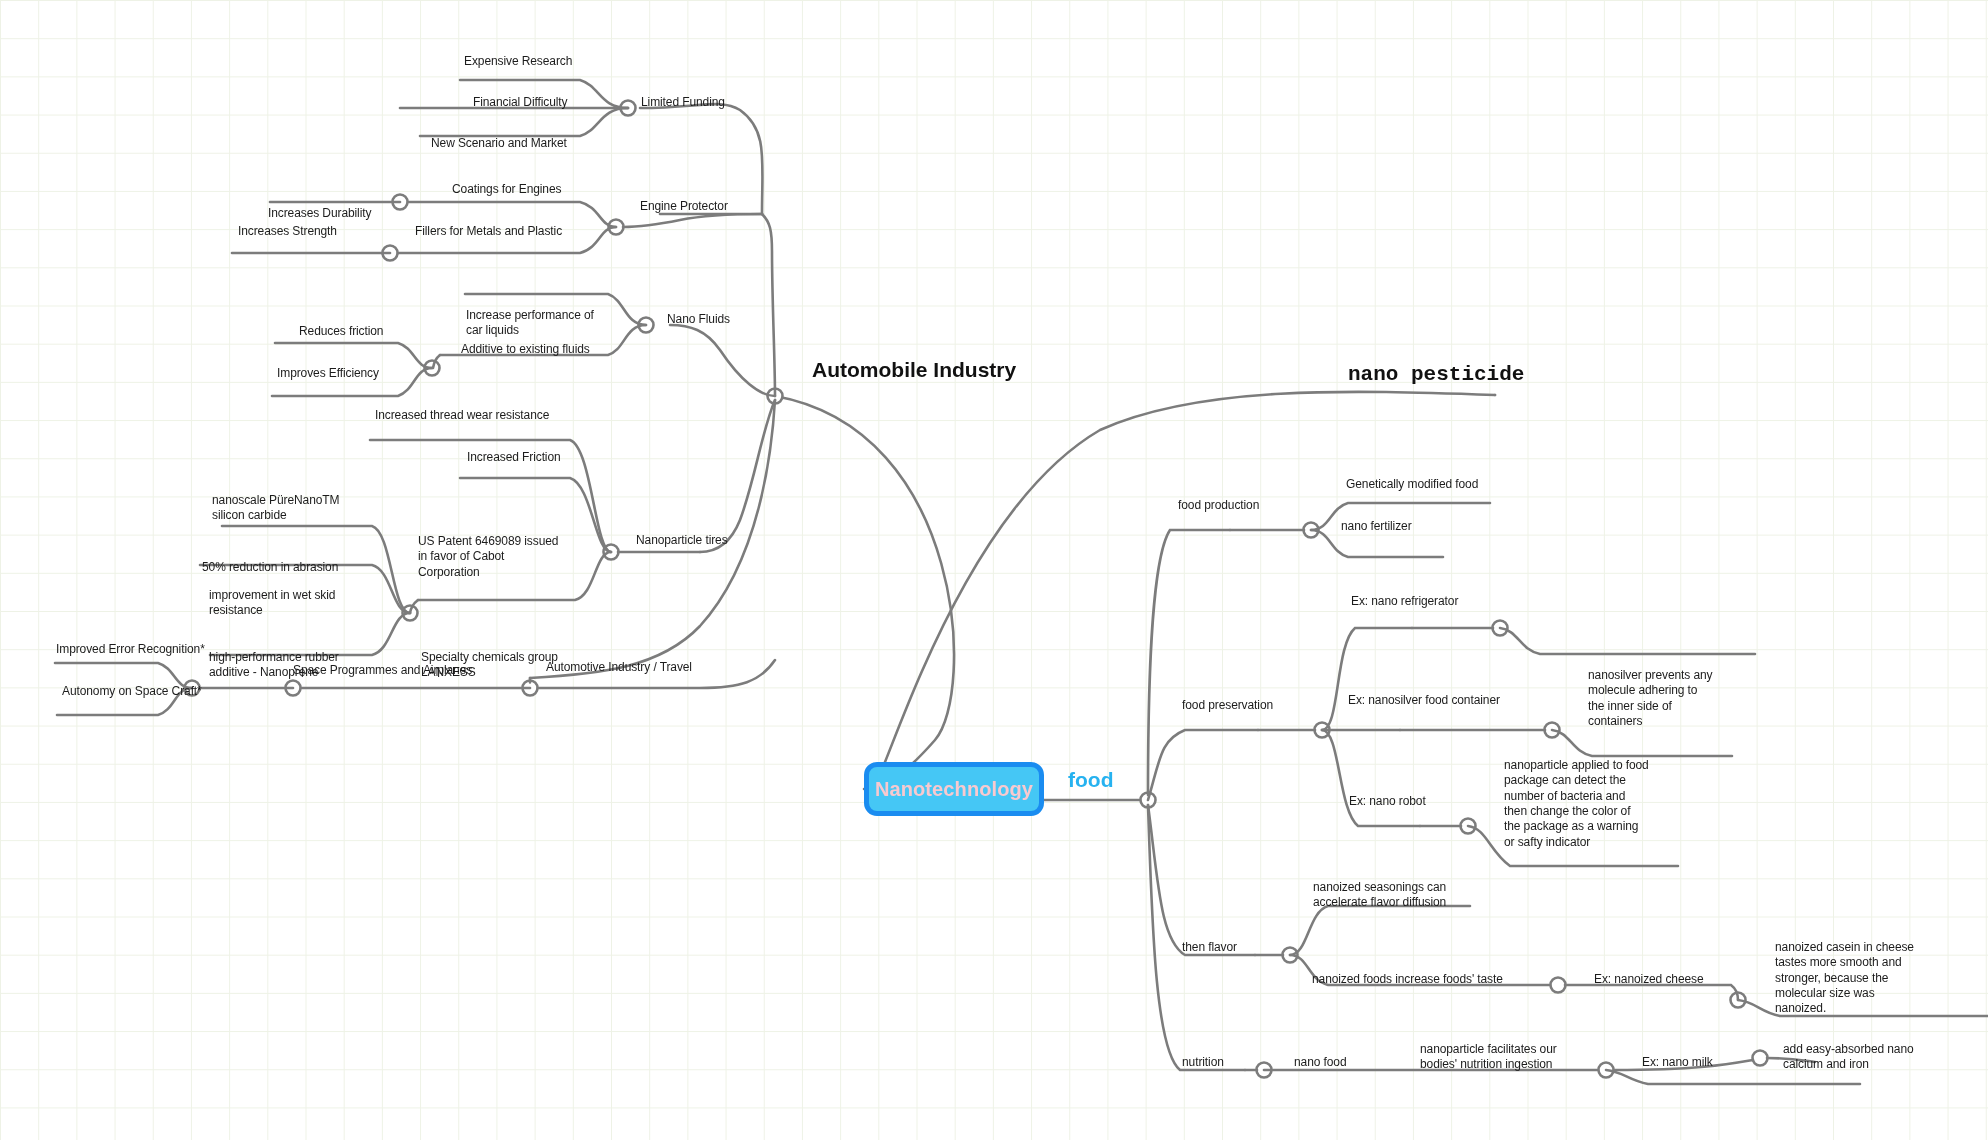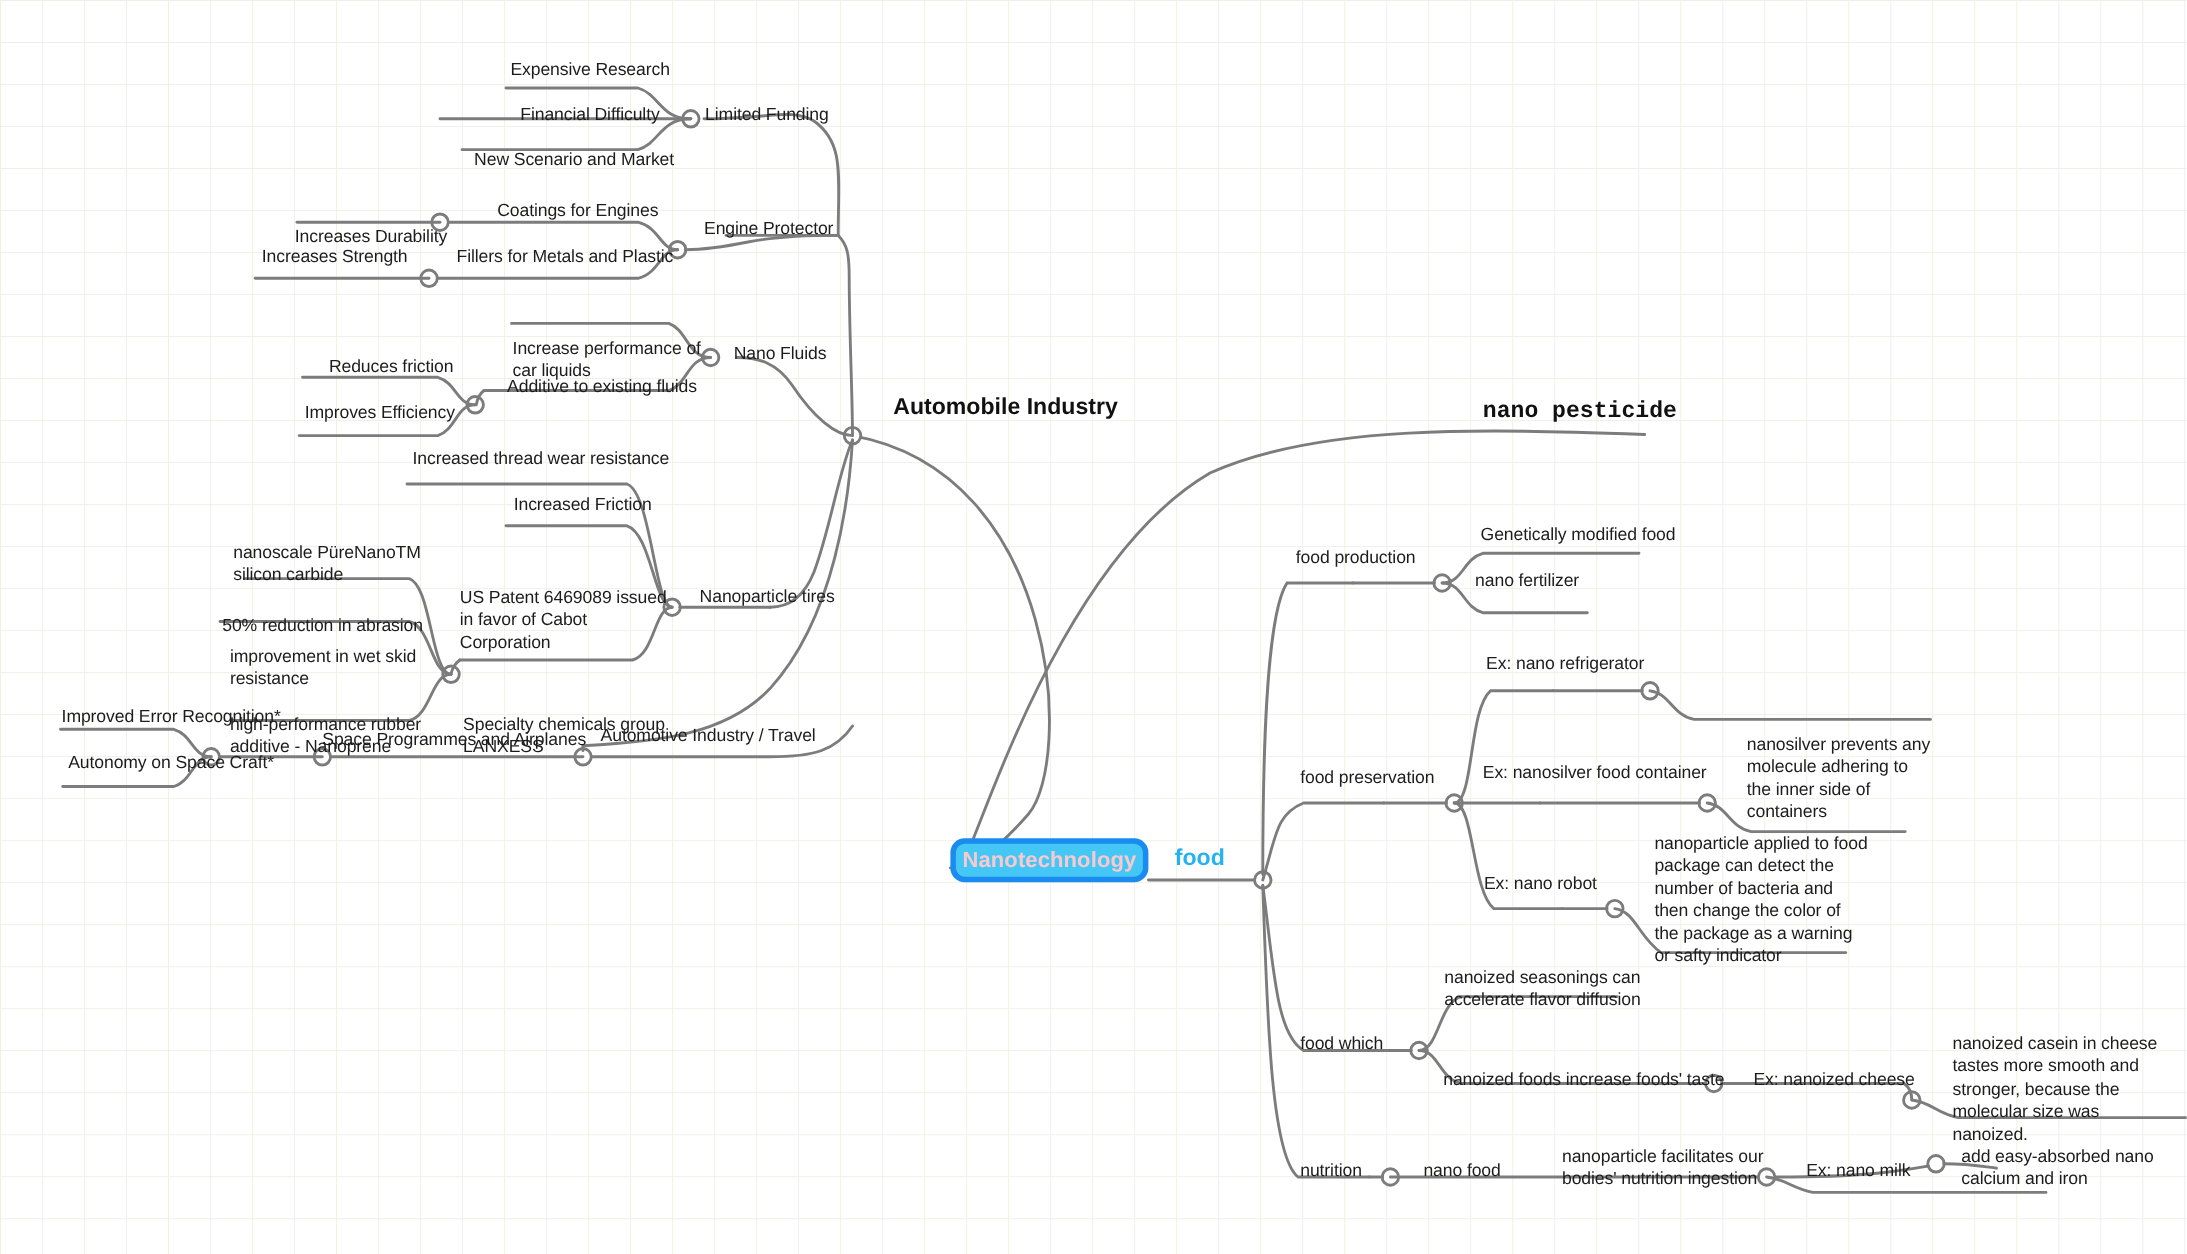--- a/index.html
+++ b/index.html
@@ -23,33 +23,33 @@
   #edges {
     position: absolute;
     left: 0; top: 0;
     width: 1988px;
     height: 1140px;
     pointer-events: none;
   }
   .node-label {
     position: absolute;
     color: #1c1c1c;
-    font-size: 16px;
+    font-size: 12px;
     line-height: 1.28;
     white-space: pre;
     letter-spacing: -0.1px;
   }
   .node-label.wrap { white-space: pre-line; }
 
   .root-node {
     position: absolute;
     left: 864px;
     top: 762px;
     width: 180px;
-    height: 40px;
+    height: 54px;
     box-sizing: border-box;
     border: 5px solid #1a8cf0;
     border-radius: 13px;
     background: #45c7f5;
     display: flex;
     align-items: center;
     justify-content: center;
   }
   .root-node span {
     color: #f9c9cf;
@@ -251,21 +251,21 @@
 the inner side of
 containers</div>
   <div class="node-label" style="left:1349px; top:794px;">Ex: nano robot</div>
   <div class="node-label wrap" style="left:1504px; top:758px;">nanoparticle applied to food
 package can detect the
 number of bacteria and
 then change the color of
 the package as a warning
 or safty indicator</div>
 
-  <div class="node-label" style="left:1182px; top:940px;">food which</div>
+  <div class="node-label" style="left:1182px; top:940px;">then flavor</div>
   <div class="node-label wrap" style="left:1313px; top:880px;">nanoized seasonings can
 accelerate flavor diffusion</div>
   <div class="node-label" style="left:1312px; top:972px;">nanoized foods increase foods' taste</div>
   <div class="node-label" style="left:1594px; top:972px;">Ex: nanoized cheese</div>
   <div class="node-label wrap" style="left:1775px; top:940px;">nanoized casein in cheese
 tastes more smooth and
 stronger, because the
 molecular size was
 nanoized.</div>
 

